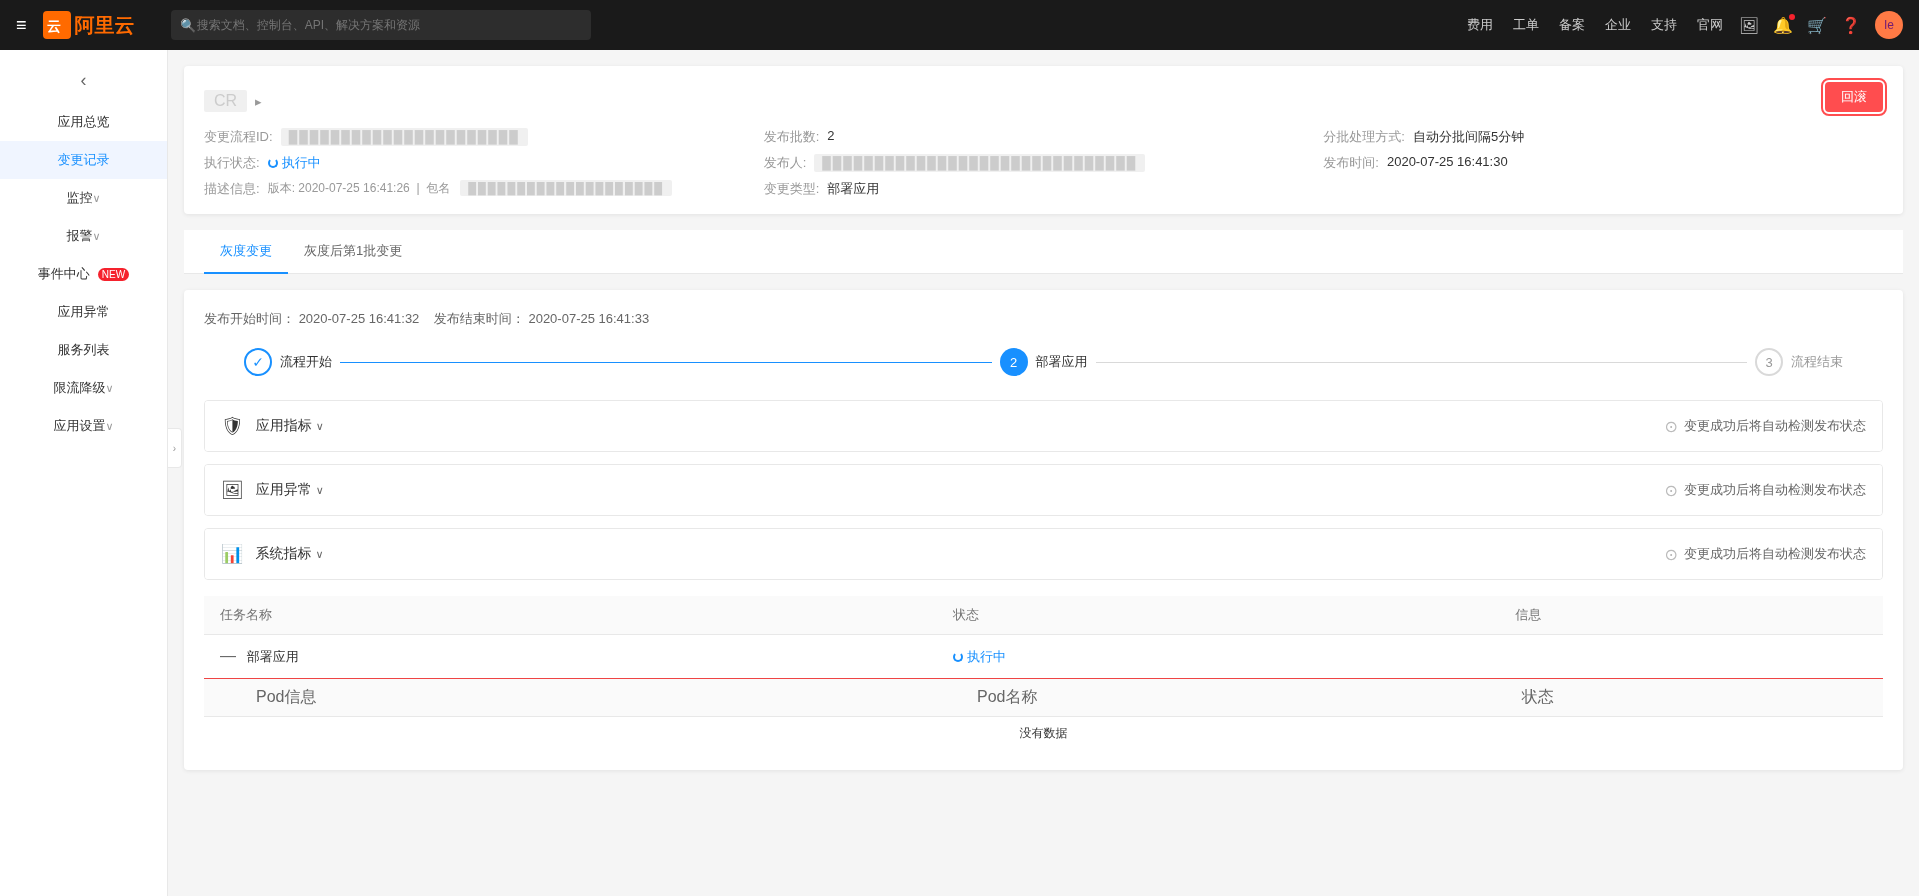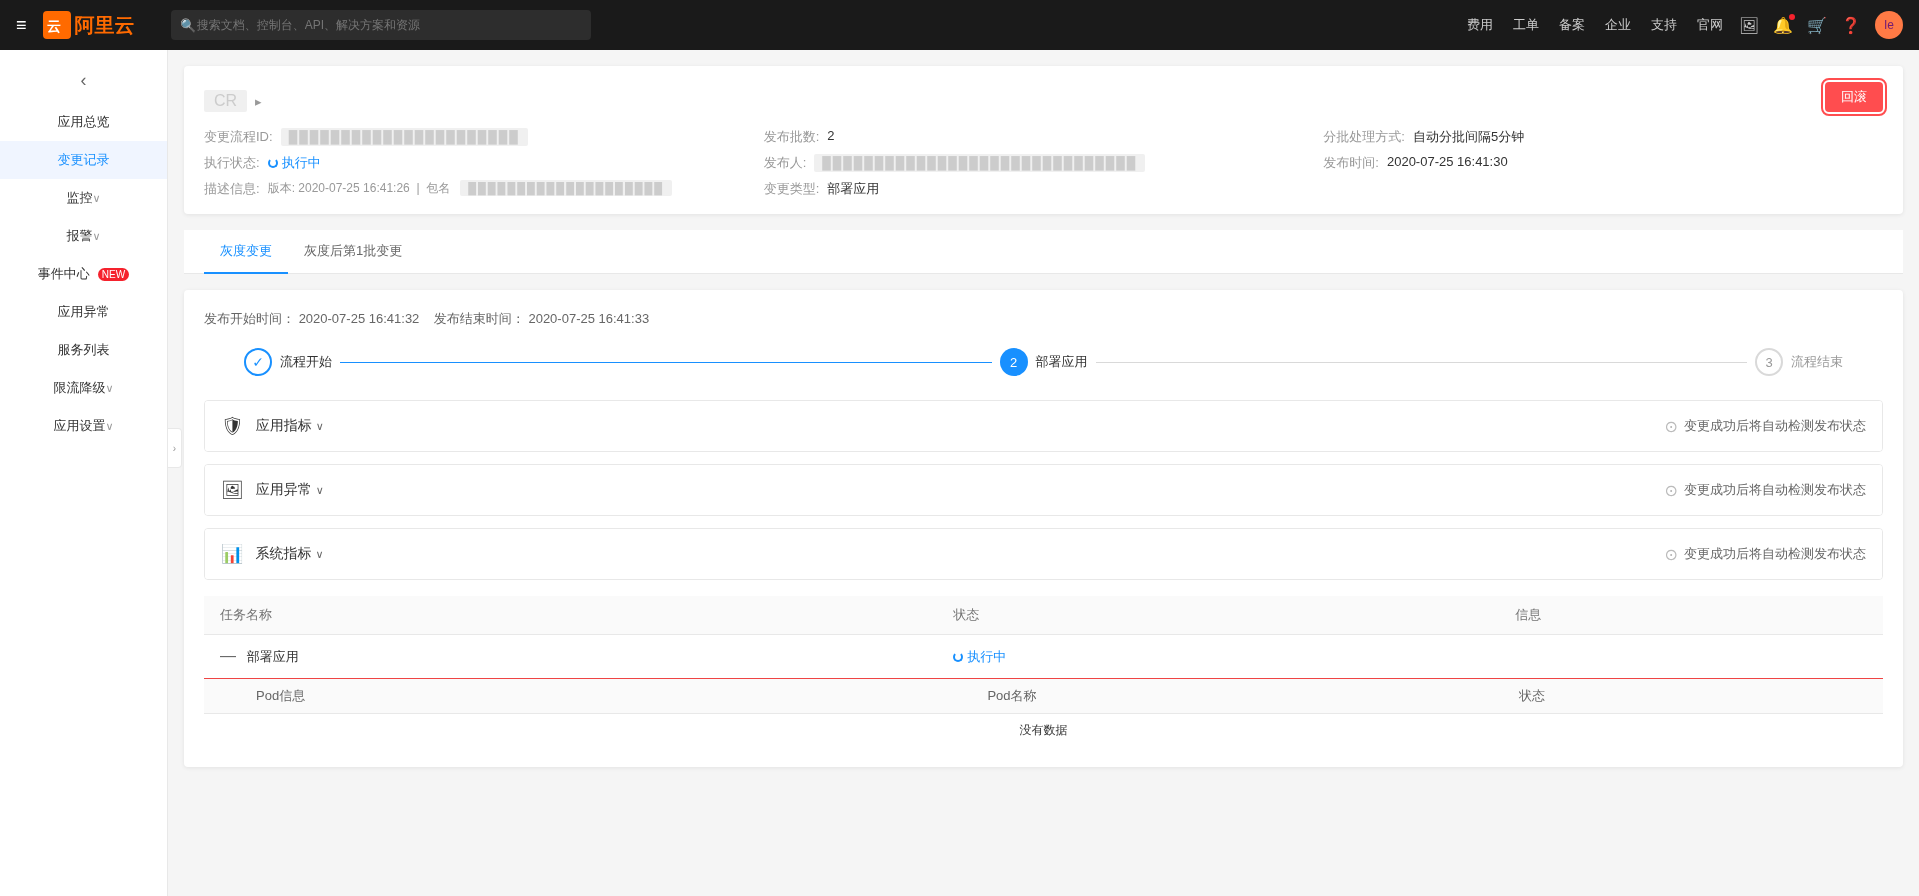--- a/index.html
+++ b/index.html
@@ -280,21 +280,21 @@
       color: #333;
     }
     .task-table tr:last-child td { border-bottom: none; }
     .task-expand { color: #666; font-size: 16px; cursor: pointer; }
     .pod-table { width: 100%; border-collapse: collapse; }
     .pod-table th {
       text-align: left;
       padding: 8px 16px;
       background: #fafafa;
       color: #666;
-      font-size: 13px;
+      font-size: 16px;
       font-weight: 400;
       border-bottom: 1px solid #e8e8e8;
     }
     .pod-table td {
       padding: 8px 16px;
       font-size: 12px;
       color: #333;
       border-bottom: 1px solid #f0f0f0;
     }
     .no-data {

